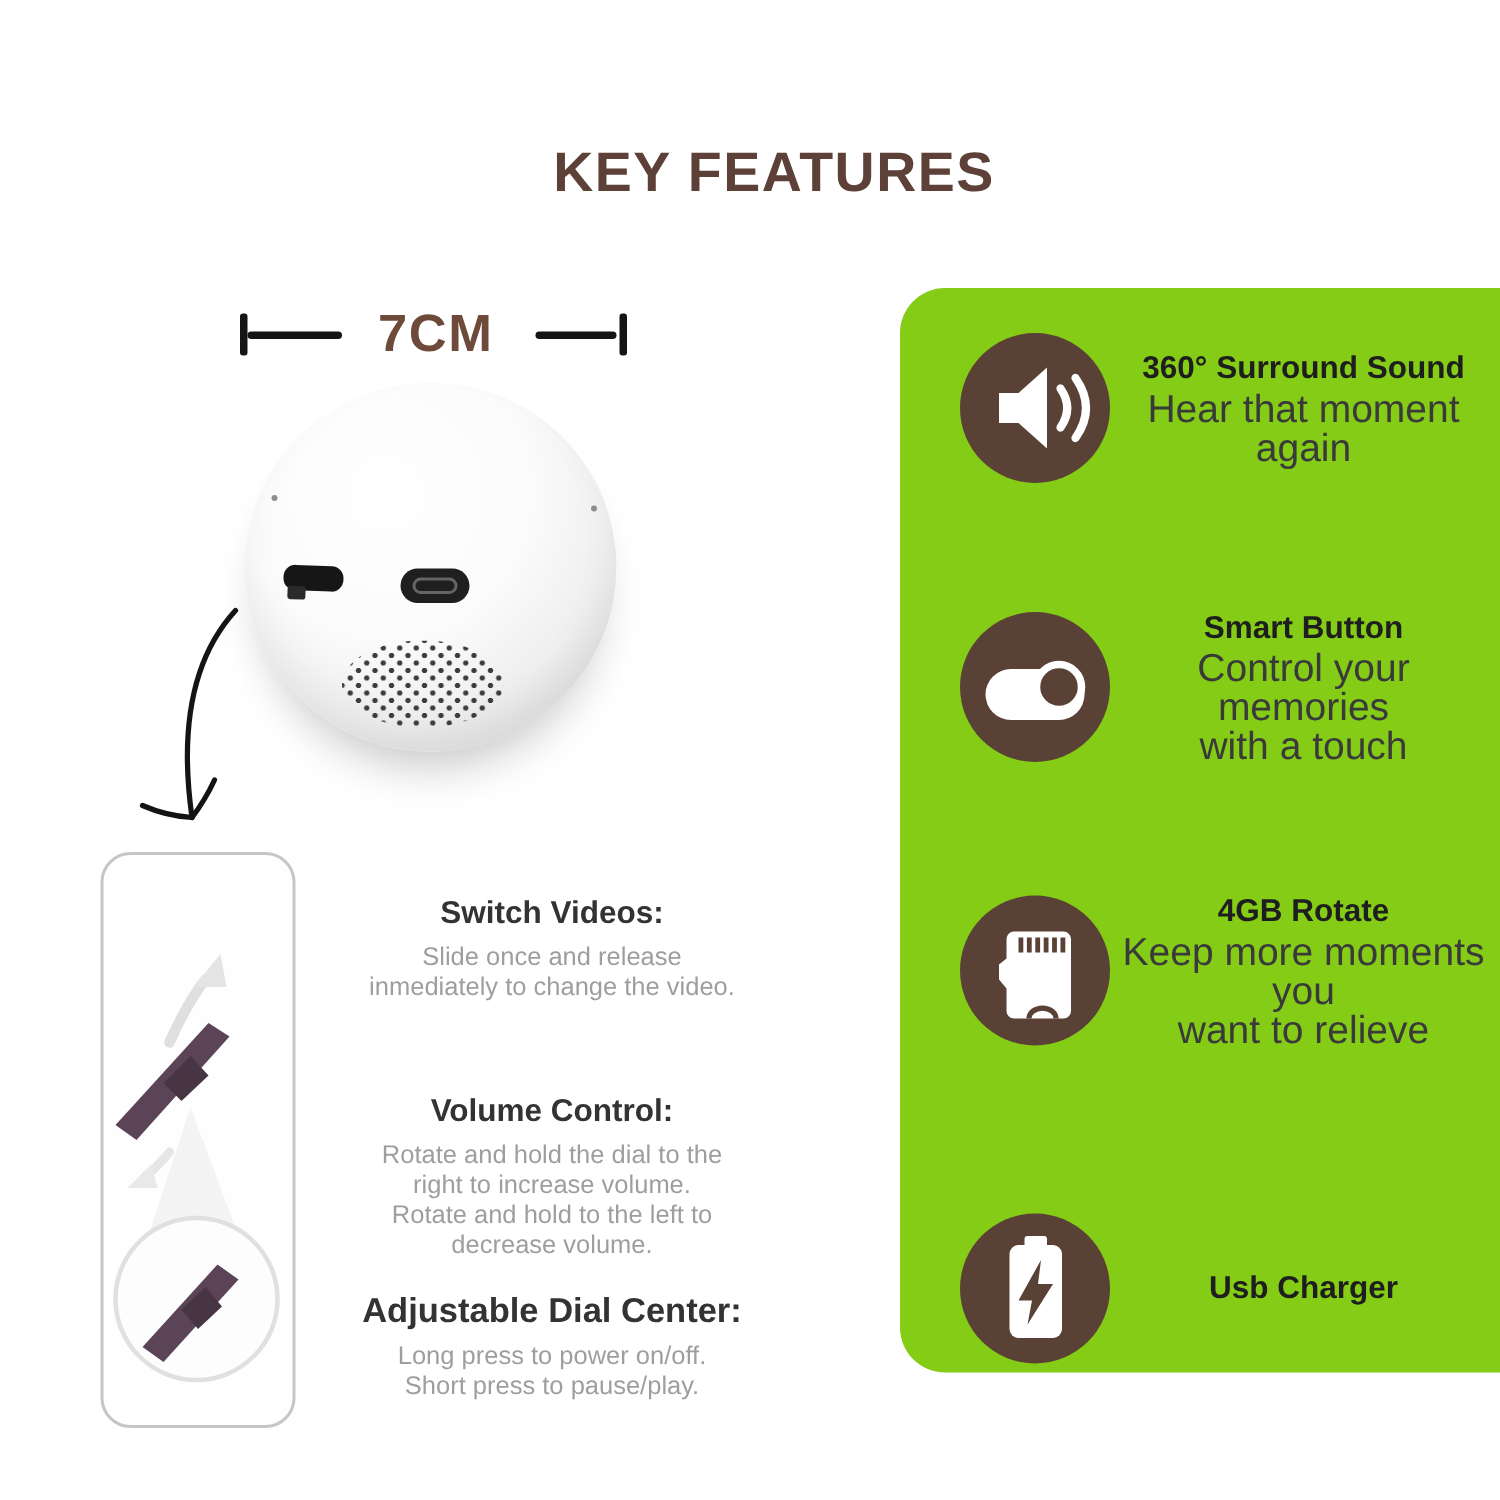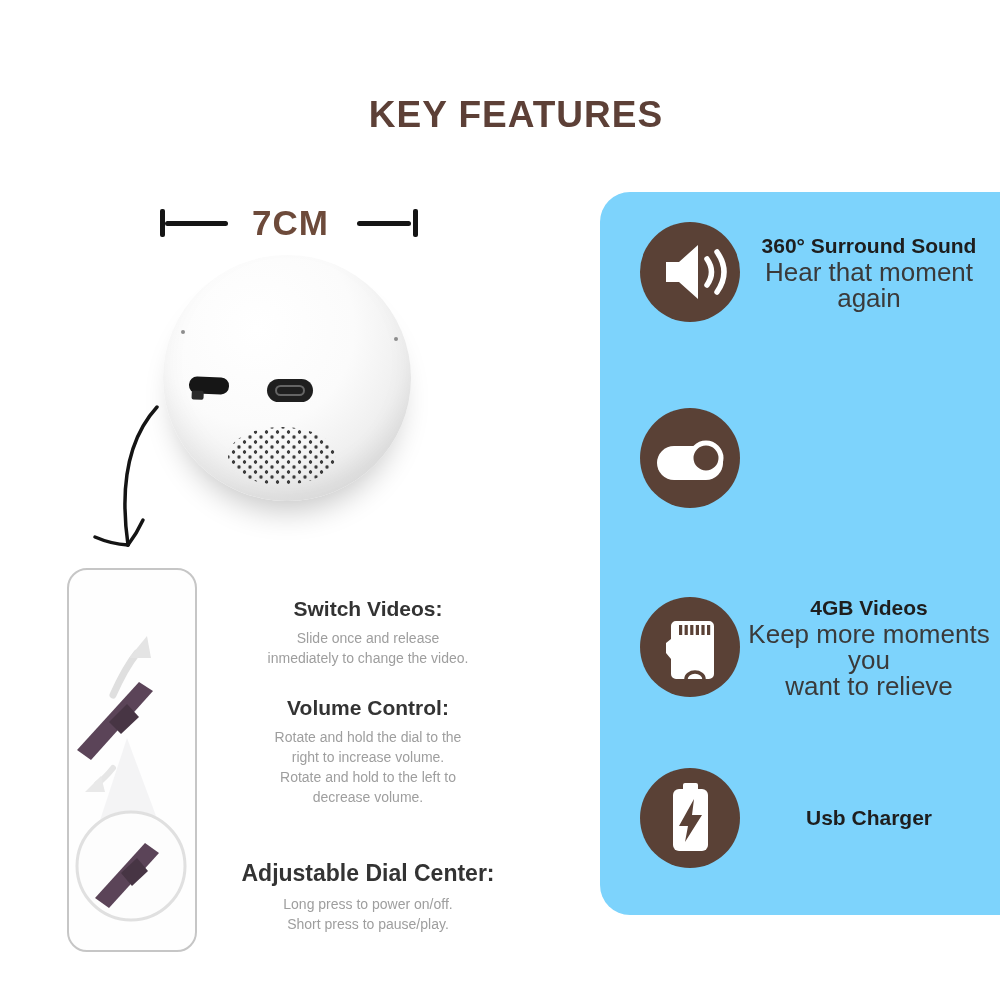--- a/index.html
+++ b/index.html
@@ -63,37 +63,37 @@
   
   .dial-panel {
     position: absolute; left: 67px; top: 568px; width: 130px; height: 384px;
     background: #fefefe; border: 2px solid #c6c6c6; border-radius: 20px;
   }
   .dial-panel svg { position: absolute; inset: 0; }
 
   
   .section { position: absolute; left: 212px; width: 312px; text-align: center; }
   .section .sec-heading { font-size: 21px; font-weight: 800; color: #333333; margin: 0 0 7px 0; }
-  .section .sec-line { font-size: 14px; color: #9e9e9e; line-height: 20px; }
+  .section .sec-line { font-size: 17px; color: #9e9e9e; line-height: 20px; }
   .sec-switch { top: 597px; }
-  .sec-volume { top: 696px; }
+  .sec-volume { top: 729px; }
   .sec-dial   { top: 860px; }
   .sec-dial .sec-heading { font-size: 23px; }
 
   
   .features-panel {
     position: absolute; left: 600px; top: 192px; width: 400px; height: 723px;
-    background: #7dd3fc; border-radius: 30px 0 0 30px;
+    background: #84cc16; border-radius: 30px 0 0 30px;
   }
   .feature { position: absolute; left: 0; width: 100%; height: 100px;
     display: flex; align-items: center; }
   .feature-1 { top: 30px; }
   .feature-2 { top: 216px; }
   .feature-3 { top: 405px; }
-  .feature-4 { top: 576px; }
+  .feature-4 { top: 617px; }
   .icon-circle {
     position: absolute; left: 40px; width: 100px; height: 100px; border-radius: 50%;
     background: #5a4136; display: flex; align-items: center; justify-content: center;
   }
   .feature-text { position: absolute; left: 148px; right: 10px; text-align: center; }
   .f-title { font-size: 21px; font-weight: 800; color: #1e1e1e; line-height: 26px; }
   .f-line  { font-size: 26px; color: #3a3a3a; line-height: 26px; }
 </style>
 </head>
 <body>
@@ -178,38 +178,43 @@
         <div class="f-line">Hear that moment again</div>
       </div>
     </div>
 
     <div class="feature feature-2">
       <div class="icon-circle">
         <svg width="100" height="100" viewBox="0 0 100 100">
           <rect x="17" y="38" width="66" height="34" rx="17" fill="#fff"></rect>
           <circle cx="66" cy="50" r="15" fill="#5a4136" stroke="#fff" stroke-width="5"></circle>
         </svg>
+      </div>
+      <div class="feature-text">
+        <div class="f-title">Smart Button</div>
+        <div class="f-line">Control your memories</div>
+        <div class="f-line">with a touch</div>
       </div>
     </div>
 
     <div class="feature feature-3">
       <div class="icon-circle">
         <svg width="100" height="100" viewBox="0 0 100 100">
           <path d="M40 24 H69 a5 5 0 0 1 5 5 V77 a5 5 0 0 1 -5 5 H36 a5 5 0 0 1 -5 -5 V62 L26 56 V46 L31 42 V29 a5 5 0 0 1 5 -5 z" fill="#fff"></path>
           <rect x="39" y="28" width="3.2" height="10" fill="#5a4136"></rect>
           <rect x="44.6" y="28" width="3.2" height="10" fill="#5a4136"></rect>
           <rect x="50.2" y="28" width="3.2" height="10" fill="#5a4136"></rect>
           <rect x="55.8" y="28" width="3.2" height="10" fill="#5a4136"></rect>
           <rect x="61.4" y="28" width="3.2" height="10" fill="#5a4136"></rect>
           <rect x="67" y="28" width="3.2" height="10" fill="#5a4136"></rect>
           <path d="M46 82 A9 7 0 0 1 64 82" stroke="#5a4136" stroke-width="3.5" fill="none"></path>
         </svg>
       </div>
       <div class="feature-text">
-        <div class="f-title">4GB Videos</div>
+        <div class="f-title">4GB Rotate</div>
         <div class="f-line">Keep more moments you</div>
         <div class="f-line">want to relieve</div>
       </div>
     </div>
 
     <div class="feature feature-4">
       <div class="icon-circle">
         <svg width="100" height="100" viewBox="0 0 100 100">
           <rect x="43" y="15" width="15" height="9" rx="2" fill="#fff"></rect>
           <rect x="33" y="21" width="35" height="62" rx="6" fill="#fff"></rect>

